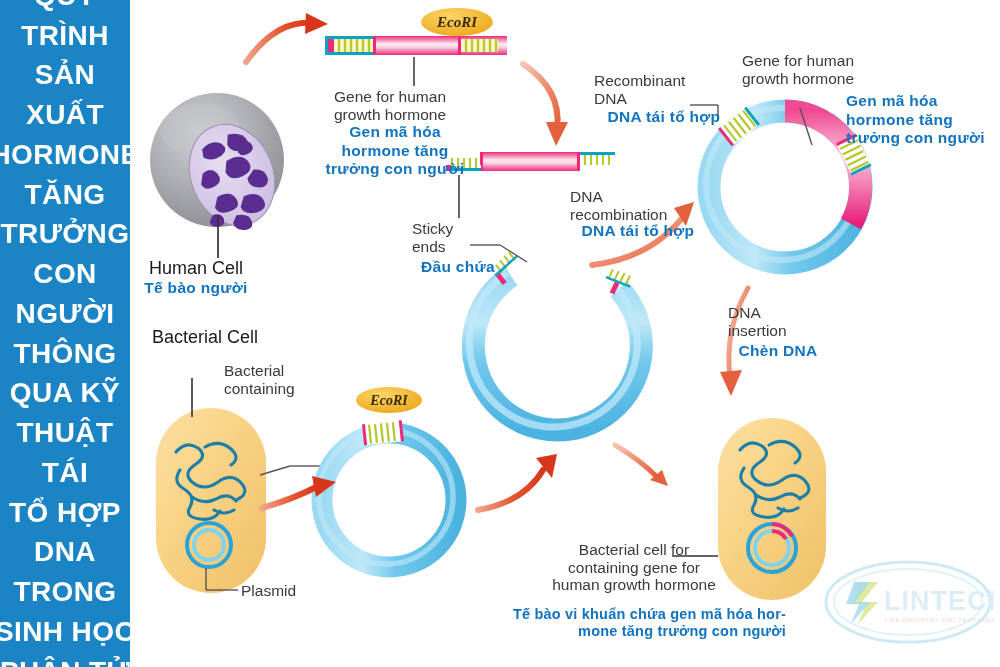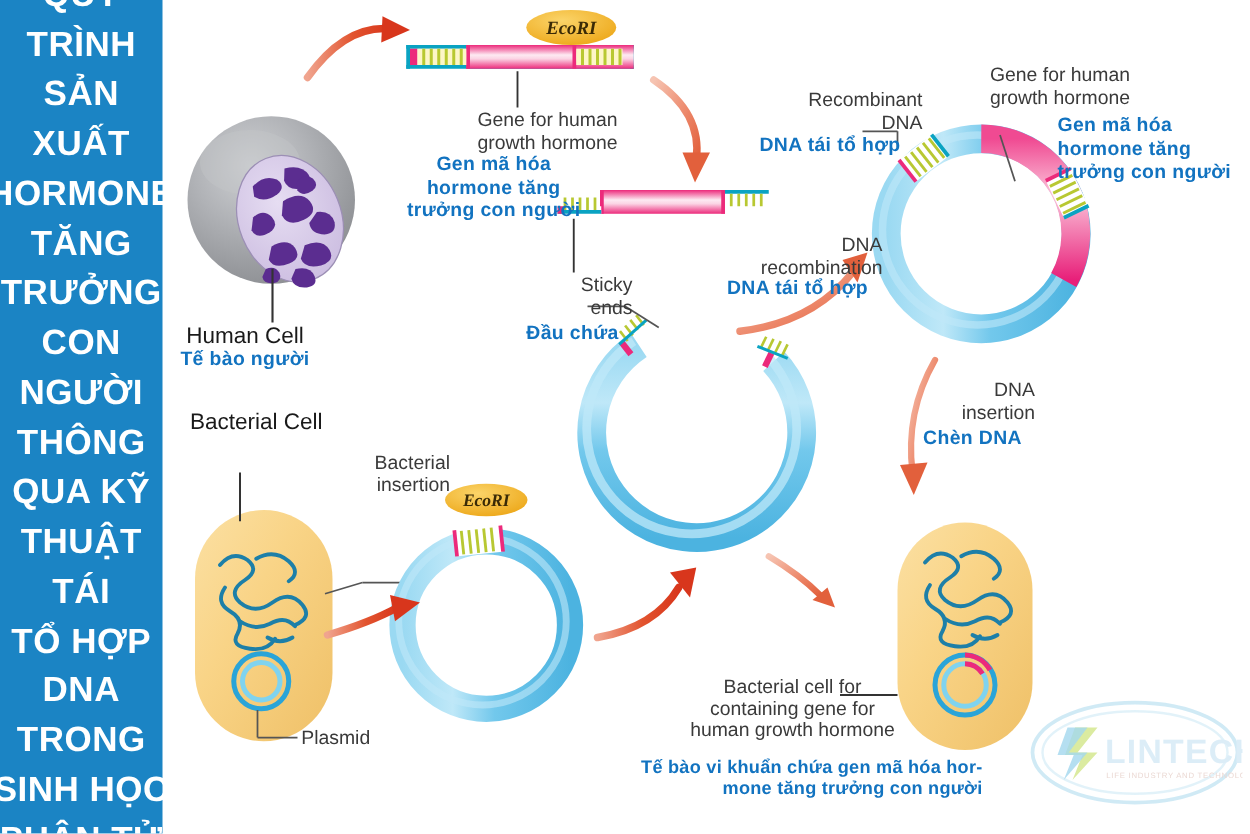--- a/index.html
+++ b/index.html
@@ -18,21 +18,21 @@
     display:flex;align-items:center;justify-content:center;
   }
   #sidebar-title{
     color:#ffffff;font-weight:bold;font-size:28px;line-height:1.42;
     text-align:center;letter-spacing:.4px;padding:0 4px;
     white-space:pre-line;
   }
 
   
   .lbl{position:absolute;white-space:pre-line;}
-  .en{color:#3a3a3a;font-size:15.5px;line-height:1.14;text-align:right;}
+  .en{color:#3a3a3a;font-size:15.5px;line-height:1.14;text-align:left;}
   .en-b{color:#1a1a1a;font-size:18px;font-weight:normal;line-height:1.15;text-align:center;}
   .vi{color:#1273c0;font-size:15.5px;font-weight:bold;line-height:1.2;text-align:center;letter-spacing:.3px;}
   .vi-sm{color:#1273c0;font-size:14.5px;font-weight:bold;line-height:1.2;text-align:right;letter-spacing:.2px;}
 
   svg.layer{position:absolute;left:0;top:0;width:1000px;height:667px;pointer-events:none;}
 
   
   #watermark{position:absolute;left:822px;top:548px;width:172px;height:108px;opacity:.72;}
 </style>
 </head>
@@ -368,21 +368,21 @@
 hormone tăng
 trưởng con người</div>
 
   <div class="lbl en" style="left:728px;top:304px;width:100px;">DNA
 insertion</div>
   <div class="lbl vi" style="left:716px;top:342px;width:124px;">Chèn DNA</div>
 
   <div class="lbl en-b" style="left:140px;top:327px;width:130px;">Bacterial Cell</div>
 
   <div class="lbl en" style="left:224px;top:362px;width:136px;">Bacterial
-insertion</div>
+containing</div>
 
   <div class="lbl en" style="left:241px;top:582px;width:78px;text-align:left;">Plasmid</div>
 
   <div class="lbl en" style="left:548px;top:541px;width:172px;text-align:center;">Bacterial cell for
 containing gene for
 human growth hormone</div>
   <div class="lbl vi-sm" style="left:456px;top:606px;width:330px;">Tế bào vi khuẩn chứa gen mã hóa hor-
 mone tăng trưởng con người</div>
 
   <svg id="watermark" viewBox="0 0 172 108">

